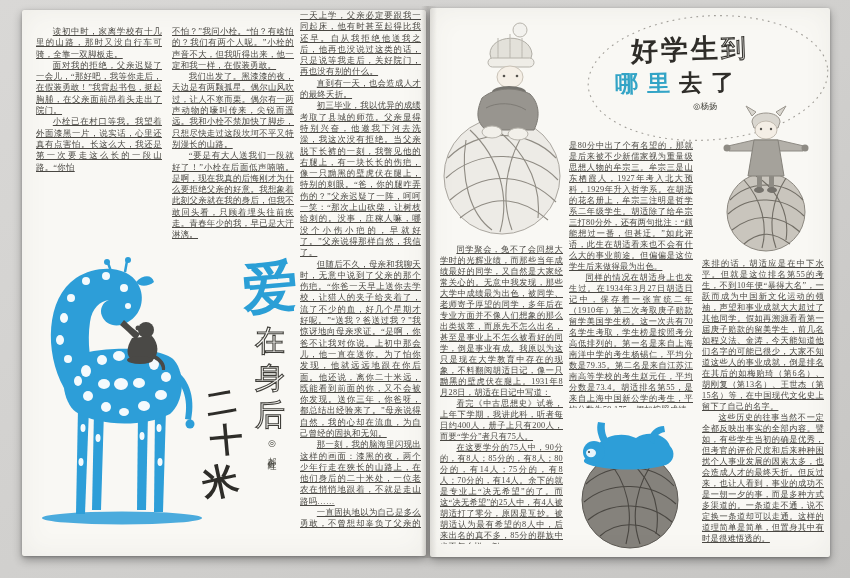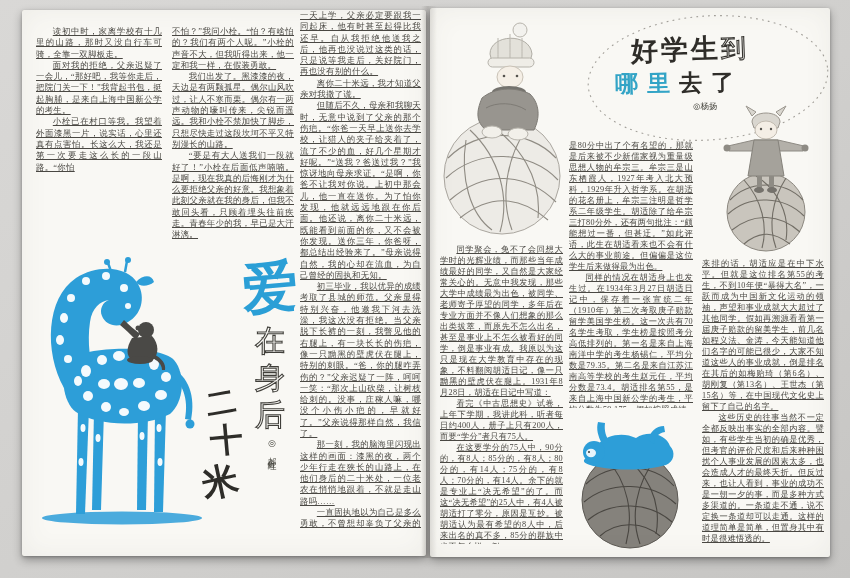--- a/index.html
+++ b/index.html
@@ -36,35 +36,35 @@
   .rt-author{margin-top:3px;margin-left:78px;font-size:8.5px;color:#47463f;}
 </style>
 </head>
 <body>
 
 <div class="stage">
 
   <div class="page lp" id="left-page">
     <div class="col" style="left:14px;top:16px;width:126px;height:238px;">
         <p class="para">读初中时，家离学校有十几里的山路，那时又没自行车可骑，全靠一双脚板走。</p>
-        <p class="para">面对我的拒绝，父亲迟疑了一会儿，“那好吧，我等你走后，把院门关一下！”我背起书包，挺起胸脯，是来自上海中国新公学的考生。</p>
+        <p class="para">面对我的拒绝，父亲迟疑了一会儿，“那好吧，我等你走后，在假装勇敢！”我背起书包，挺起胸脯，在父亲面前昂着头走出了院门。</p>
         <p class="para">小栓已在村口等我。我望着外面漆黑一片，说实话，心里还真有点害怕。长这么大，我还是第一次要走这么长的一段山路。“你怕</p>
       </div>
 
     <div class="col cont" style="left:150px;top:16px;width:122px;height:246px;">
         <p class="para">不怕？”我问小栓。“怕？有啥怕的？我们有两个人呢。”小栓的声音不大，但我听得出来，他一定和我一样，在假装勇敢。</p>
         <p class="para">我们出发了。黑漆漆的夜，天边是有两颗孤星。偶尔山风吹过，让人不寒而栗。偶尔有一两声动物的嚎叫传来，尖锐而遥远。我和小栓不禁加快了脚步，只想尽快走过这段坎坷不平又特别漫长的山路。</p>
         <p class="para">“要是有大人送我们一段就好了！”小栓在后面低声喃喃。是啊，现在我真的后悔刚才为什么要拒绝父亲的好意。我想象着此刻父亲就在我的身后，但我不敢回头看，只顾着埋头往前疾走。青春年少的我，早已是大汗淋漓。</p>
       </div>
 
     <div class="col cont" style="left:278px;top:0;width:121px;height:520px;">
         <p class="para">一天上学，父亲必定要跟我一同起床，他有时甚至起得比我还早。自从我拒绝他送我之后，他再也没说过这类的话，只是说等我走后，关好院门，再也没有别的什么。</p>
-        <p class="para">离你二十米远，我才知道父亲对我撒了谎。</p>
+        <p class="para">直到有一天，也会造成人才的最终夭折。</p>
+        <p class="para">初三毕业，我以优异的成绩考取了县城的师范。父亲显得特别兴奋，他邀我下河去洗澡，我这次没有拒绝。当父亲脱下长裤的一刻，我瞥见他的右腿上，有一块长长的伤疤，像一只黝黑的壁虎伏在腿上，特别的刺眼。“爸，你的腿咋弄伤的？”父亲迟疑了一阵，呵呵一笑：“那次上山砍柴，让树枝给刺的。没事，庄稼人嘛，哪没个小伤小疤的，早就好了。”父亲说得那样自然，我信了。</p>
         <p class="para">但随后不久，母亲和我聊天时，无意中说到了父亲的那个伤疤。“你爸一天早上送你去学校，让猎人的夹子给夹着了，流了不少的血，好几个星期才好呢。”“送我？爸送过我？”我惊讶地向母亲求证。“是啊，你爸不让我对你说。上初中那会儿，他一直在送你。为了怕你发现，他就远远地跟在你后面。他还说，离你二十米远，既能看到前面的你，又不会被你发现。送你三年，你爸呀，都总结出经验来了。”母亲说得自然，我的心却在流血，为自己曾经的固执和无知。</p>
-        <p class="para">初三毕业，我以优异的成绩考取了县城的师范。父亲显得特别兴奋，他邀我下河去洗澡，我这次没有拒绝。当父亲脱下长裤的一刻，我瞥见他的右腿上，有一块长长的伤疤，像一只黝黑的壁虎伏在腿上，特别的刺眼。“爸，你的腿咋弄伤的？”父亲迟疑了一阵，呵呵一笑：“那次上山砍柴，让树枝给刺的。没事，庄稼人嘛，哪没个小伤小疤的，早就好了。”父亲说得那样自然，我信了。</p>
         <p class="para">那一刻，我的脑海里闪现出这样的画面：漆黑的夜，两个少年行走在狭长的山路上，在他们身后的二十米处，一位老农在悄悄地跟着，不就是走山路吗……</p>
         <p class="para">一直固执地以为自己是多么勇敢，不曾想却辜负了父亲的那颗慈爱的心。这一生，只要我们还行走在人生崎岖的山路上，父亲就会一直默默地跟在我们身后二十米，直到他再也迈不动脚步的时候……</p>
       </div>
 
     <div class="t-lead">爱</div>
     <div class="t-stack">
       <span>在</span>
       <span>身</span>
       <span>后</span>
     </div>

